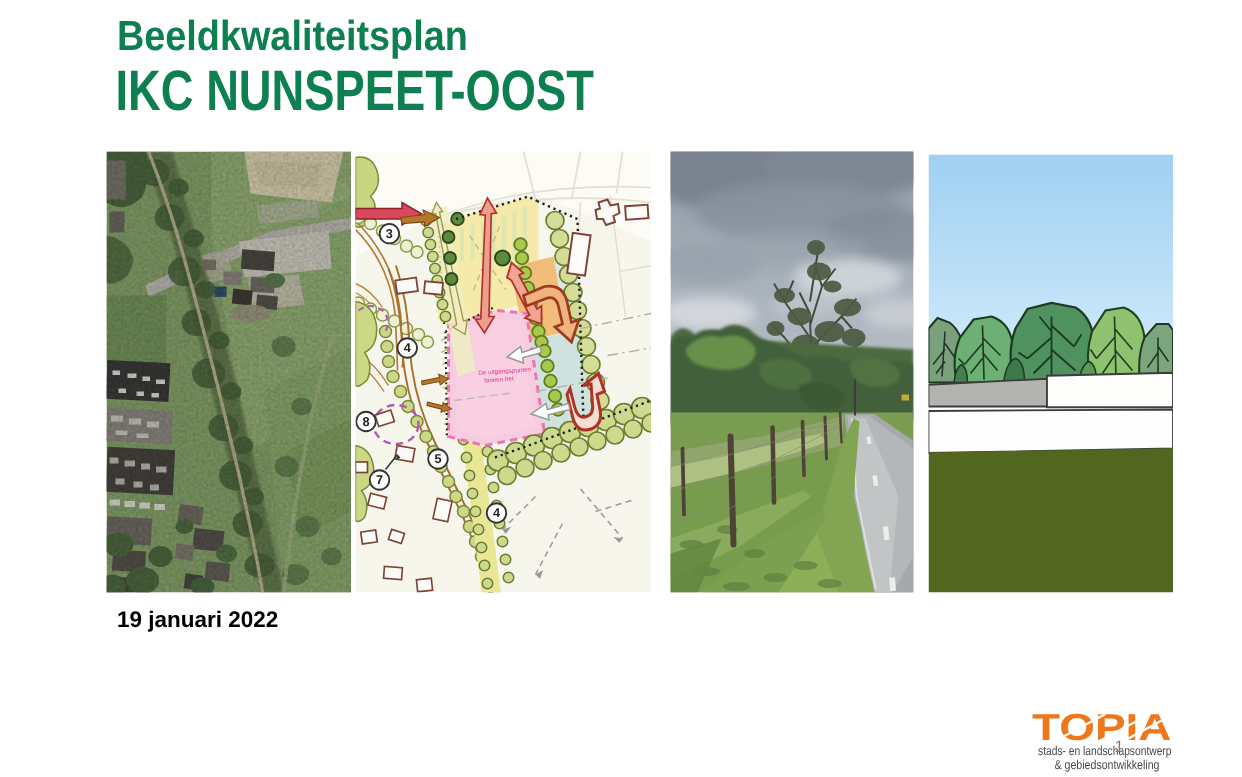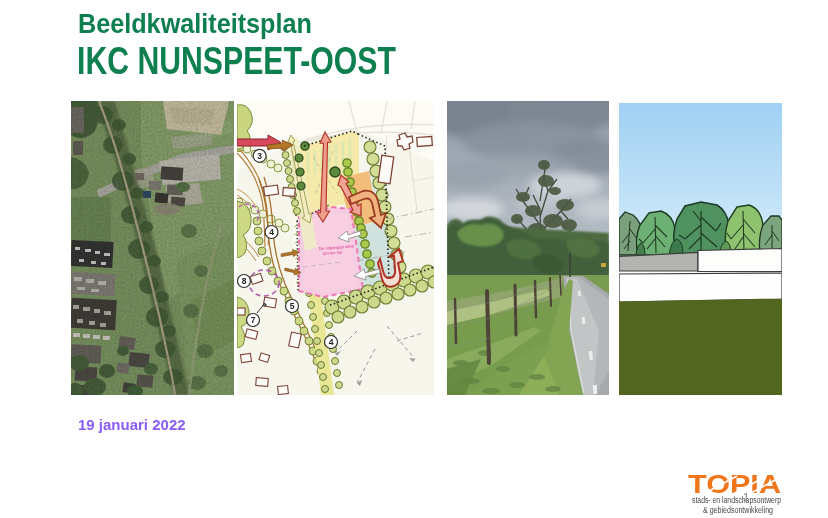--- a/index.html
+++ b/index.html
@@ -630,21 +630,21 @@
 
   <path d="M0,153.5 L79,149.5 L79,168 L0,168 Z" fill="#b3b4b0" stroke="#3c3c3c" stroke-width="1.2"></path>
 
   <path d="M79,147.5 L163,145.5 L163,168.5 L79,168.5 Z" fill="#fdfdfc" stroke="#3c3c3c" stroke-width="1.2"></path>
 
   <path d="M0,171 L163,170 L163,196 L0,199 Z" fill="#fefefe" stroke="#3c3c3c" stroke-width="1.2"></path>
 
   <path d="M0,198.6 L163,195.8 L163,292 L0,292 Z" fill="#52661f"></path>
 </svg>
 
-<div class="abs" style="left:78px;top:416px;font-size:15px;font-weight:bold;color:#8b5cf6;">19 januari 2022</div>
+<div class="abs" style="left:78px;top:405px;font-size:15px;font-weight:bold;color:#000000;">19 januari 2022</div>
 
 <svg class="abs" style="left:685px;top:470px;" width="115" height="48" viewBox="0 0 115 48">
   <text x="3" y="23" font-size="25" font-weight="bold" fill="#f0761c" font-family="Liberation Sans,sans-serif" textLength="93" lengthAdjust="spacingAndGlyphs" style="-webkit-text-stroke:1.2px #f0761c;">TOPIA</text>
   <g stroke="#ffffff" stroke-width="1.5">
     <line x1="24" y1="21" x2="52" y2="6"></line>
     <line x1="48" y1="24" x2="78" y2="8"></line>
     <line x1="66" y1="23" x2="92" y2="9"></line>
   </g>
   <text x="7" y="33" font-size="8.5" fill="#484848" font-family="Liberation Sans,sans-serif" textLength="89" lengthAdjust="spacingAndGlyphs">stads- en landschapsontwerp</text>
   <text x="18" y="42.5" font-size="8.5" fill="#484848" font-family="Liberation Sans,sans-serif" textLength="70" lengthAdjust="spacingAndGlyphs">&amp; gebiedsontwikkeling</text>

